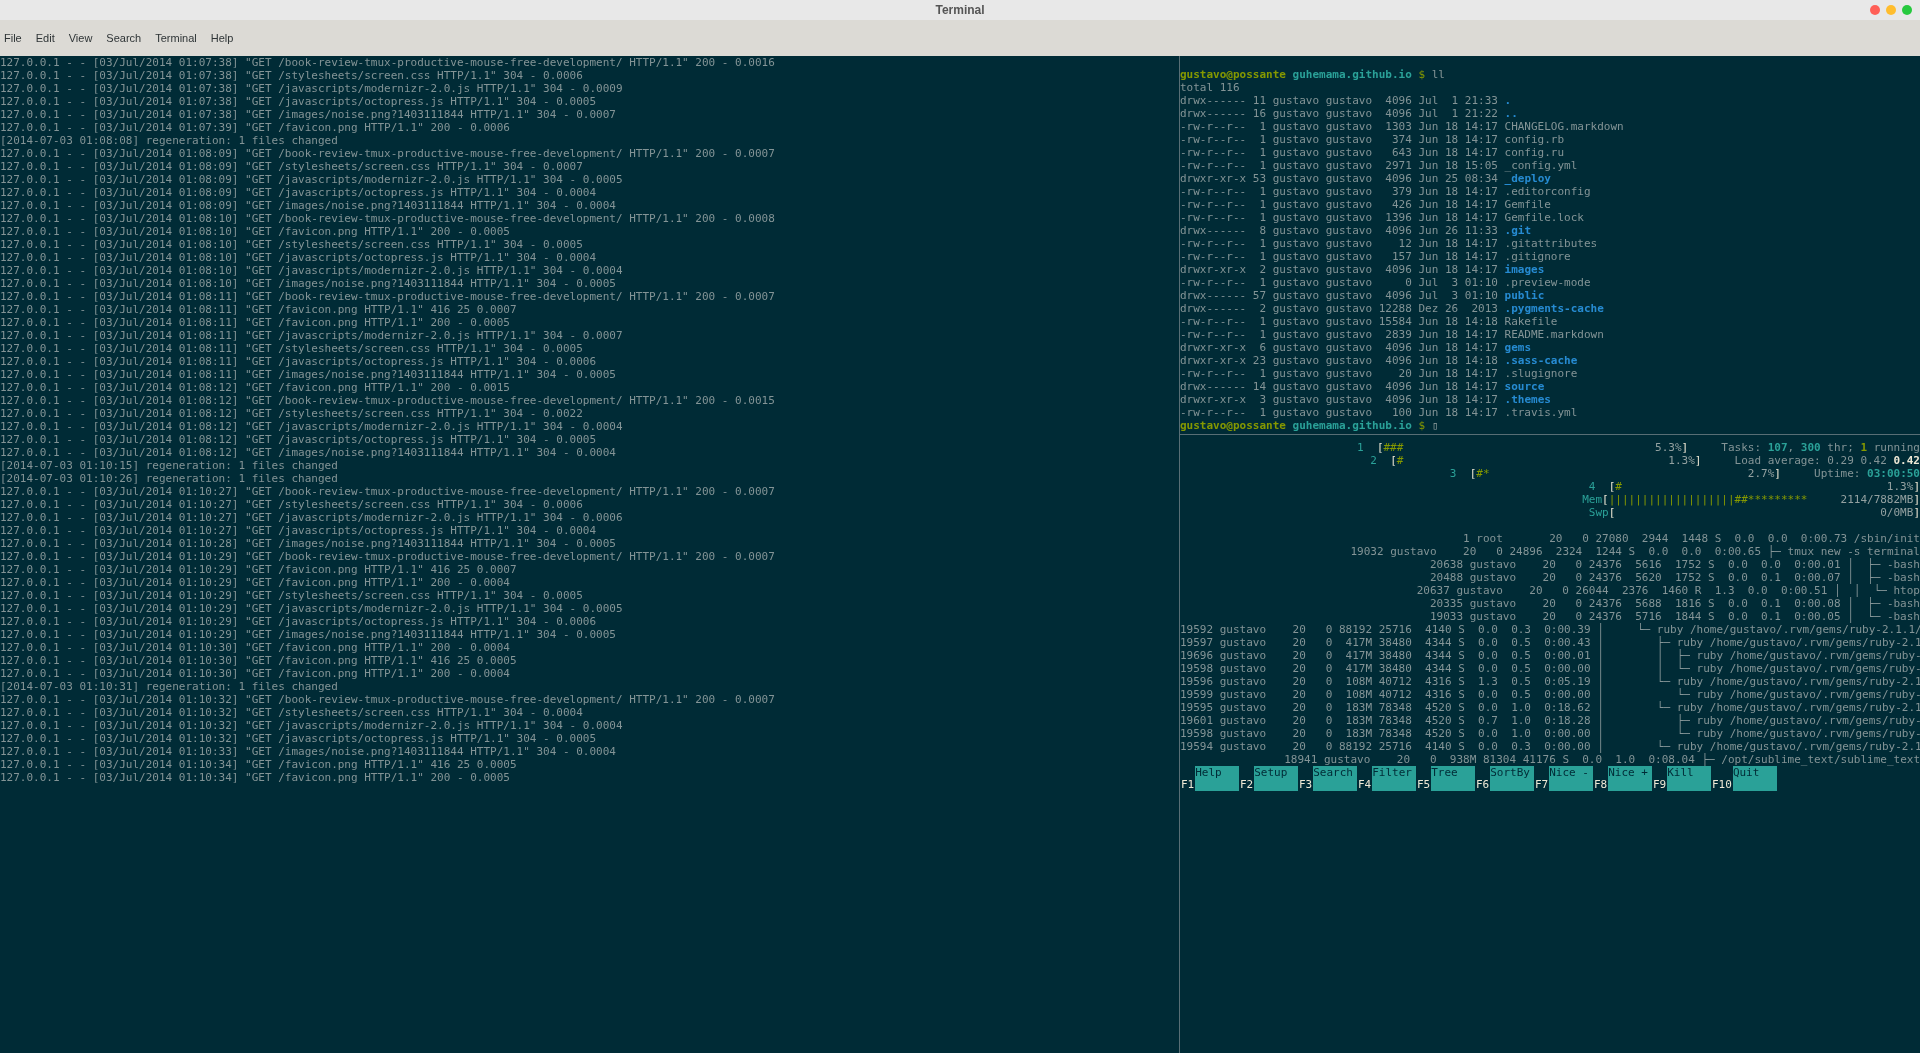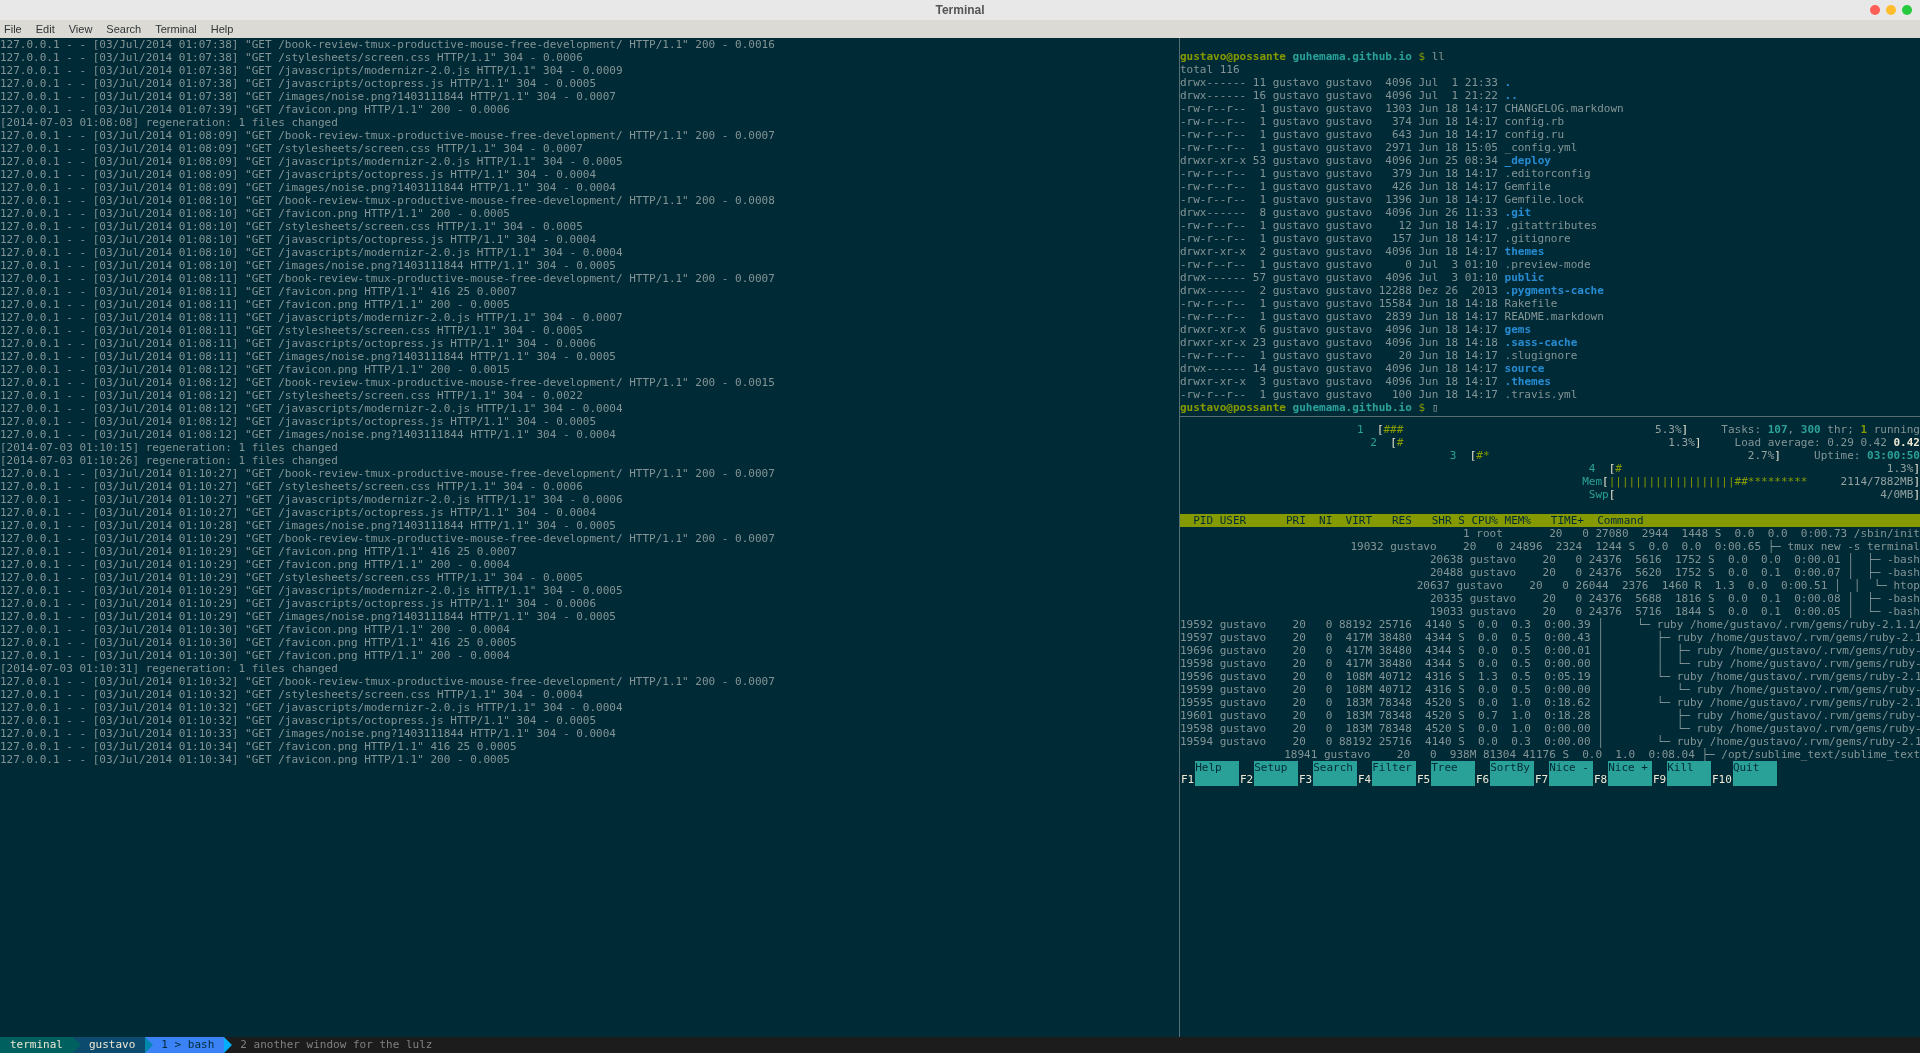--- a/index.html
+++ b/index.html
@@ -32,21 +32,21 @@
 }
 .traffic span {
   width: 10px; height: 10px; border-radius: 50%;
 }
 .tl-close { background: #ff5f56; }
 .tl-min { background: #ffbd2e; }
 .tl-max { background: #27c93f; }
 .menubar {
   background: #dcdad5;
   color: #2e3436;
-  height: 18px;
+  height: 36px;
   display: flex;
   align-items: center;
   padding: 0 4px;
   font-family: -apple-system, sans-serif;
   font-size: 11px;
 }
 .menubar span { margin-right: 14px; }
 .workspace {
   display: flex;
   height: calc(100% - 38px - 16px);
@@ -181,42 +181,42 @@
 -rw-r--r--  1 gustavo gustavo   374 Jun 18 14:17 config.rb
 -rw-r--r--  1 gustavo gustavo   643 Jun 18 14:17 config.ru
 -rw-r--r--  1 gustavo gustavo  2971 Jun 18 15:05 _config.yml
 drwxr-xr-x 53 gustavo gustavo  4096 Jun 25 08:34 <span class="c-blue bold">_deploy</span>
 -rw-r--r--  1 gustavo gustavo   379 Jun 18 14:17 .editorconfig
 -rw-r--r--  1 gustavo gustavo   426 Jun 18 14:17 Gemfile
 -rw-r--r--  1 gustavo gustavo  1396 Jun 18 14:17 Gemfile.lock
 drwx------  8 gustavo gustavo  4096 Jun 26 11:33 <span class="c-blue bold">.git</span>
 -rw-r--r--  1 gustavo gustavo    12 Jun 18 14:17 .gitattributes
 -rw-r--r--  1 gustavo gustavo   157 Jun 18 14:17 .gitignore
-drwxr-xr-x  2 gustavo gustavo  4096 Jun 18 14:17 <span class="c-blue bold">themes</span>
+drwxr-xr-x  2 gustavo gustavo  4096 Jun 18 14:17 <span class="c-blue bold">images</span>
 -rw-r--r--  1 gustavo gustavo     0 Jul  3 01:10 .preview-mode
 drwx------ 57 gustavo gustavo  4096 Jul  3 01:10 <span class="c-blue bold">public</span>
 drwx------  2 gustavo gustavo 12288 Dez 26  2013 <span class="c-blue bold">.pygments-cache</span>
 -rw-r--r--  1 gustavo gustavo 15584 Jun 18 14:18 Rakefile
 -rw-r--r--  1 gustavo gustavo  2839 Jun 18 14:17 README.markdown
 drwxr-xr-x  6 gustavo gustavo  4096 Jun 18 14:17 <span class="c-blue bold">gems</span>
 drwxr-xr-x 23 gustavo gustavo  4096 Jun 18 14:18 <span class="c-blue bold">.sass-cache</span>
 -rw-r--r--  1 gustavo gustavo    20 Jun 18 14:17 .slugignore
 drwx------ 14 gustavo gustavo  4096 Jun 18 14:17 <span class="c-blue bold">source</span>
 drwxr-xr-x  3 gustavo gustavo  4096 Jun 18 14:17 <span class="c-blue bold">.themes</span>
 -rw-r--r--  1 gustavo gustavo   100 Jun 18 14:17 .travis.yml
 <span class="c-green bold">gustavo@possante</span> <span class="c-cyan bold">guhemama.github.io</span> <span class="c-green">$</span> <span class="c-base1">▯</span>
 </div>
     <div class="pane right-bot" id="htop-pane"><div style="height:6px"></div>  <span class="c-cyan">1</span>  <span class="c-base2">[</span><span class="c-green">###                                     </span><span class="c-base1"> 5.3%</span><span class="c-base2">]</span>     Tasks: <span class="c-cyan bold">107</span>, <span class="c-cyan bold">300</span> thr; <span class="c-green bold">1</span> running
   <span class="c-cyan">2</span>  <span class="c-base2">[</span><span class="c-green">#                                       </span><span class="c-base1"> 1.3%</span><span class="c-base2">]</span>     Load average: 0.29 0.42 <span class="bold c-base2">0.42</span>
   <span class="c-cyan">3</span>  <span class="c-base2">[</span><span class="c-green">#*                                      </span><span class="c-base1"> 2.7%</span><span class="c-base2">]</span>     Uptime: <span class="c-cyan bold">03:00:50</span>
   <span class="c-cyan">4</span>  <span class="c-base2">[</span><span class="c-green">#                                       </span><span class="c-base1"> 1.3%</span><span class="c-base2">]</span>
   <span class="c-cyan">Mem</span><span class="c-base2">[</span><span class="c-green">|||||||||||||||||||##*********     </span><span class="c-base1">2114/7882MB</span><span class="c-base2">]</span>
-  <span class="c-cyan">Swp</span><span class="c-base2">[</span>                                        <span class="c-base1">4/0MB</span><span class="c-base2">]</span>
-
-<div class="htop-cols">  PID USER      PRI  NI  VIRT   RES   SHR S CPU% MEM%   TIME+  Command                                                  </div>    1 root       20   0 27080  2944  1448 S  0.0  0.0  0:00.73 /sbin/init
+  <span class="c-cyan">Swp</span><span class="c-base2">[</span>                                        <span class="c-base1">0/0MB</span><span class="c-base2">]</span>
+
+    1 root       20   0 27080  2944  1448 S  0.0  0.0  0:00.73 /sbin/init
 19032 gustavo    20   0 24896  2324  1244 S  0.0  0.0  0:00.65 ├─ tmux new -s terminal
 20638 gustavo    20   0 24376  5616  1752 S  0.0  0.0  0:00.01 │  ├─ -bash
 20488 gustavo    20   0 24376  5620  1752 S  0.0  0.1  0:00.07 │  ├─ -bash
 20637 gustavo    20   0 26044  2376  1460 R  1.3  0.0  0:00.51 │  │  └─ htop
 20335 gustavo    20   0 24376  5688  1816 S  0.0  0.1  0:00.08 │  ├─ -bash
 19033 gustavo    20   0 24376  5716  1844 S  0.0  0.1  0:00.05 │  └─ -bash
 19592 gustavo    20   0 88192 25716  4140 S  0.0  0.3  0:00.39 │     └─ ruby /home/gustavo/.rvm/gems/ruby-2.1.1/bin/ra
 19597 gustavo    20   0  417M 38480  4344 S  0.0  0.5  0:00.43 │        ├─ ruby /home/gustavo/.rvm/gems/ruby-2.1.1/bin
 19696 gustavo    20   0  417M 38480  4344 S  0.0  0.5  0:00.01 │        │  ├─ ruby /home/gustavo/.rvm/gems/ruby-2.1.1/
 19598 gustavo    20   0  417M 38480  4344 S  0.0  0.5  0:00.00 │        │  └─ ruby /home/gustavo/.rvm/gems/ruby-2.1.1/

